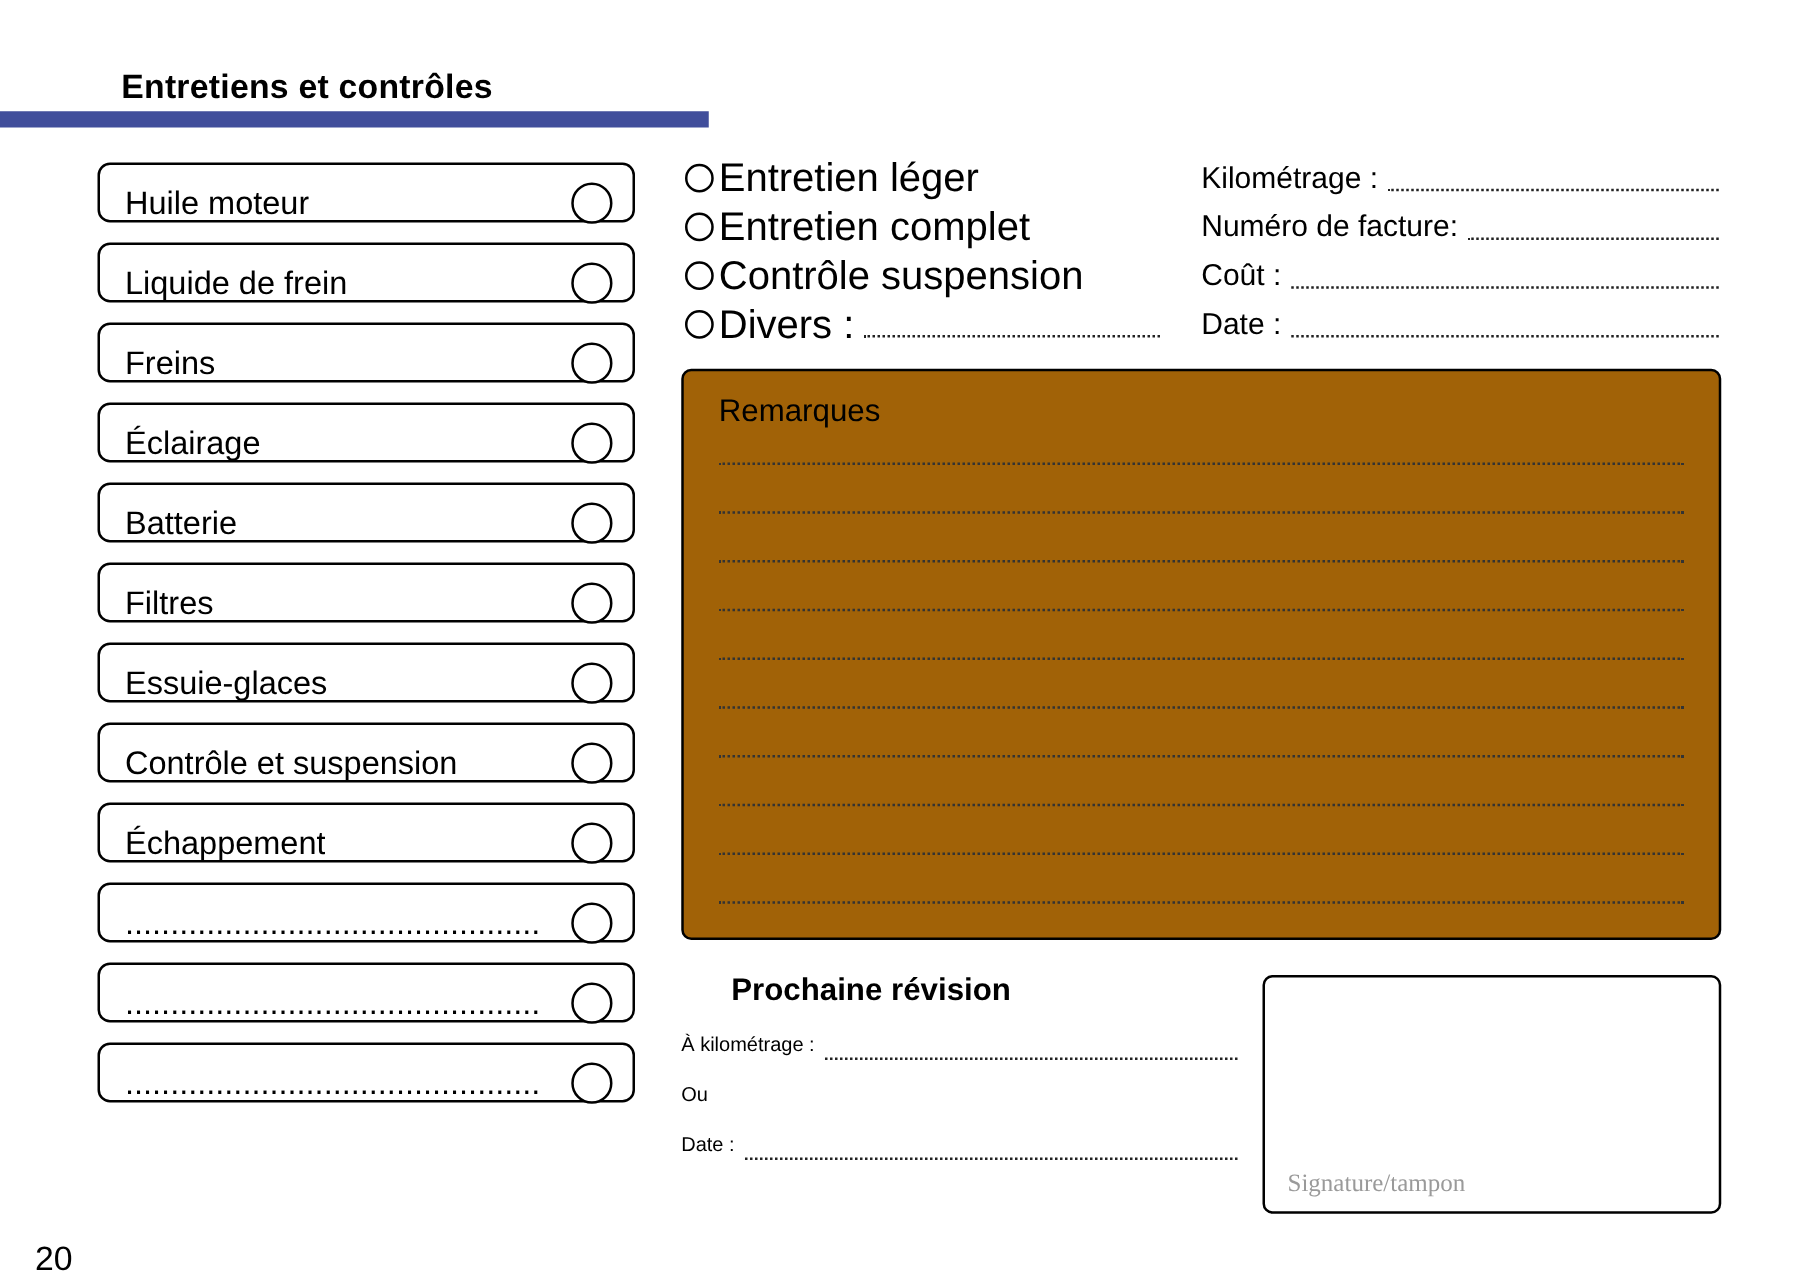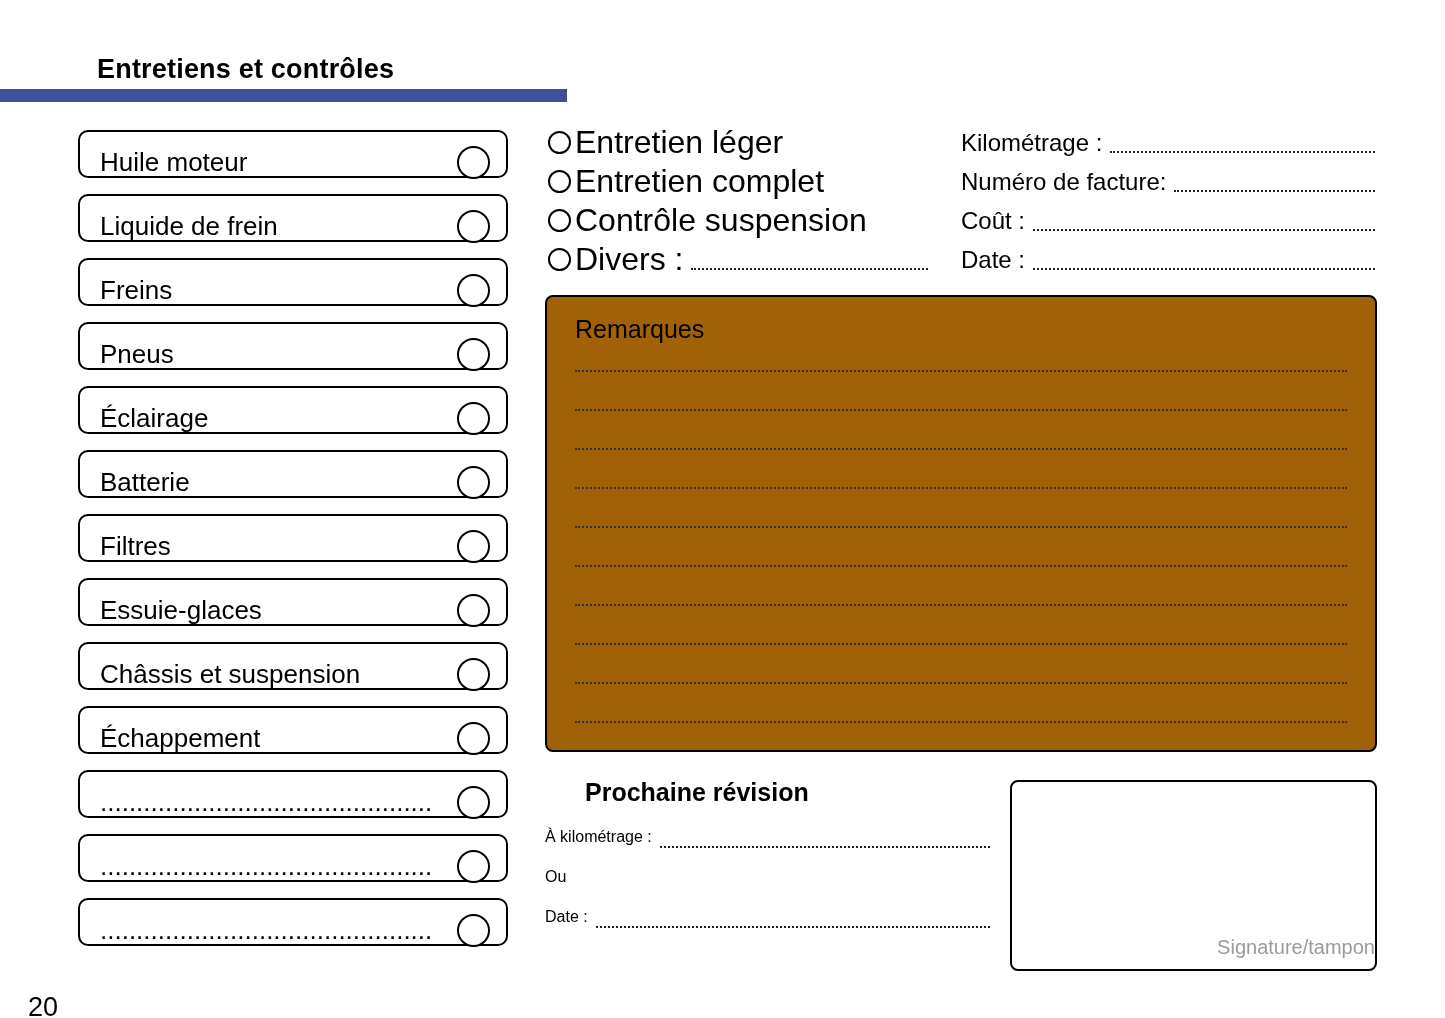--- a/index.html
+++ b/index.html
@@ -63,22 +63,22 @@
   .ns-title { font-size:25px; font-weight:bold; margin-bottom:10px;margin-left:40px; }
   .ns-row { height:40px; display:flex; }
   .ns-label { font-size:16px; line-height:40px; white-space:nowrap; }
 
   
   .signature-box {
     position:absolute; left:1010px; top:780px; width:367px; height:191px;
     border:2px solid #000; border-radius:8px; background:#fff;
   }
   .sig-label {
-    position:absolute; bottom:10px; left:8px; right:0; text-align:right;
-    color:#9a9a9a; font-size:20px;
+    position:absolute; bottom:10px; left:18px; right:0; text-align:left;
+    color:#9a9a9a; font-size:20px;font-family:Liberation Serif, serif;
   }
 
   .page-number { position:absolute; left:28px; top:992px; font-size:27px; }
 </style>
 </head>
 <body>
 
 <div class="title">Entretiens et contrôles</div>
 <div class="accent-bar" style="background: rgb(65, 78, 155);"></div>
 
@@ -89,41 +89,37 @@
   </div>
   <div class="check-row">
     <span class="check-label">Liquide de frein</span>
     <span class="circle big"></span>
   </div>
   <div class="check-row">
     <span class="check-label">Freins</span>
     <span class="circle big"></span>
   </div>
   <div class="check-row">
-    <span class="check-label">Pneus</span>
-    <span class="circle big"></span>
-  </div>
-  <div class="check-row">
     <span class="check-label">Éclairage</span>
     <span class="circle big"></span>
   </div>
   <div class="check-row">
     <span class="check-label">Batterie</span>
     <span class="circle big"></span>
   </div>
   <div class="check-row">
     <span class="check-label">Filtres</span>
     <span class="circle big"></span>
   </div>
   <div class="check-row">
     <span class="check-label">Essuie-glaces</span>
     <span class="circle big"></span>
   </div>
   <div class="check-row">
-    <span class="check-label">Châssis et suspension</span>
+    <span class="check-label">Contrôle et suspension</span>
     <span class="circle big"></span>
   </div>
   <div class="check-row">
     <span class="check-label">Échappement</span>
     <span class="circle big"></span>
   </div>
   <div class="check-row">
     <span class="check-label">..............................................</span>
     <span class="circle big"></span>
   </div>

